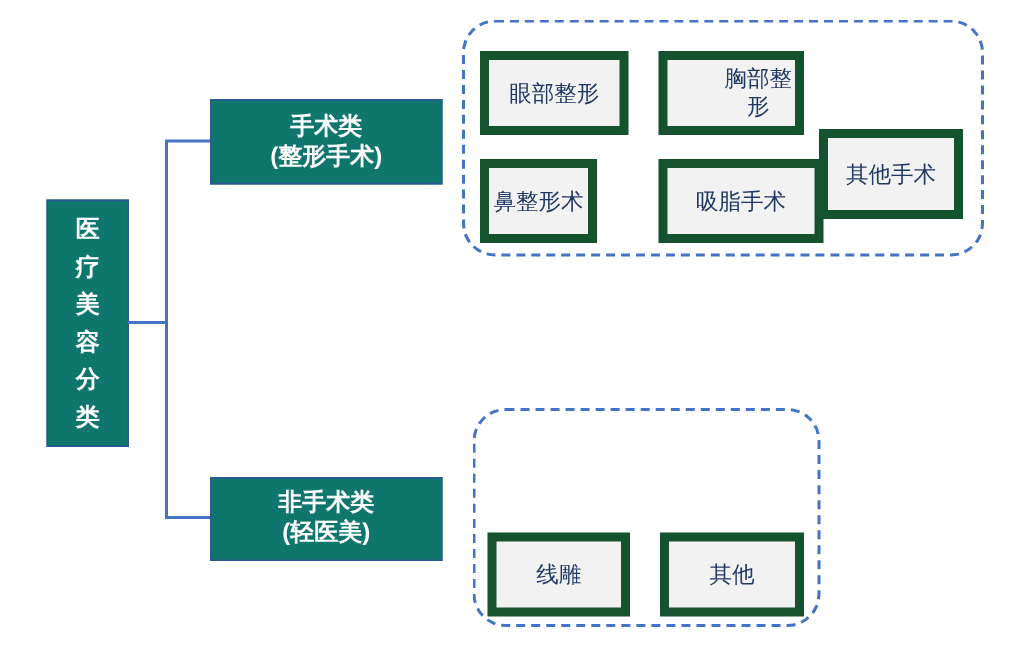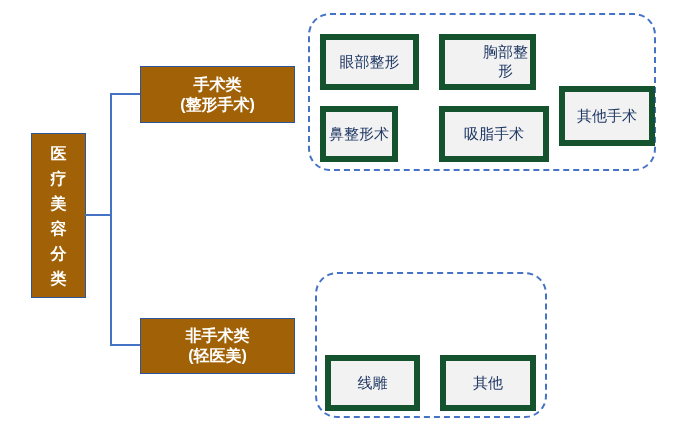--- a/index.html
+++ b/index.html
@@ -6,21 +6,21 @@
   .canvas{
     position:relative;
     width:690px;height:430px;
     background:#ffffff;
     font-family:"Liberation Sans","DejaVu Sans",sans-serif;
     overflow:hidden;
   }
   
   .node{
     position:absolute;
-    background:#a16207;
+    background:#0f766e;
     border:1px solid #2E5597;
     color:#ffffff;
     font-weight:700;
     display:flex;
     align-items:center;
     justify-content:center;
     box-sizing:border-box;
   }
   .root-node{
     left:31px;top:133px;width:55px;height:165px;
@@ -64,21 +64,21 @@
     display:flex;
     align-items:center;
     justify-content:center;
     box-sizing:border-box;
     text-align:center;
   }
   
   .i-eye{left:10px;top:19px;width:99px;height:56px;}
   .i-chest{left:129px;top:19px;width:97px;height:56px;padding-left:36px;}
   .i-face{left:244px;top:19px;width:96px;height:52px;}
-  .i-other-surgery{left:249px;top:71px;width:96px;height:60px;}
+  .i-other-surgery{left:236px;top:71px;width:96px;height:60px;}
   .i-nose{left:10px;top:91px;width:78px;height:56px;}
   .i-lipo{left:129px;top:91px;width:110px;height:56px;}
   
   .i-inject{left:8px;top:14px;width:95px;height:56px;}
   .i-laser{left:123px;top:14px;width:96px;height:56px;}
   .i-thread{left:8px;top:81px;width:95px;height:56px;}
   .i-other{left:123px;top:81px;width:96px;height:56px;}
 </style>
 </head>
 <body>

